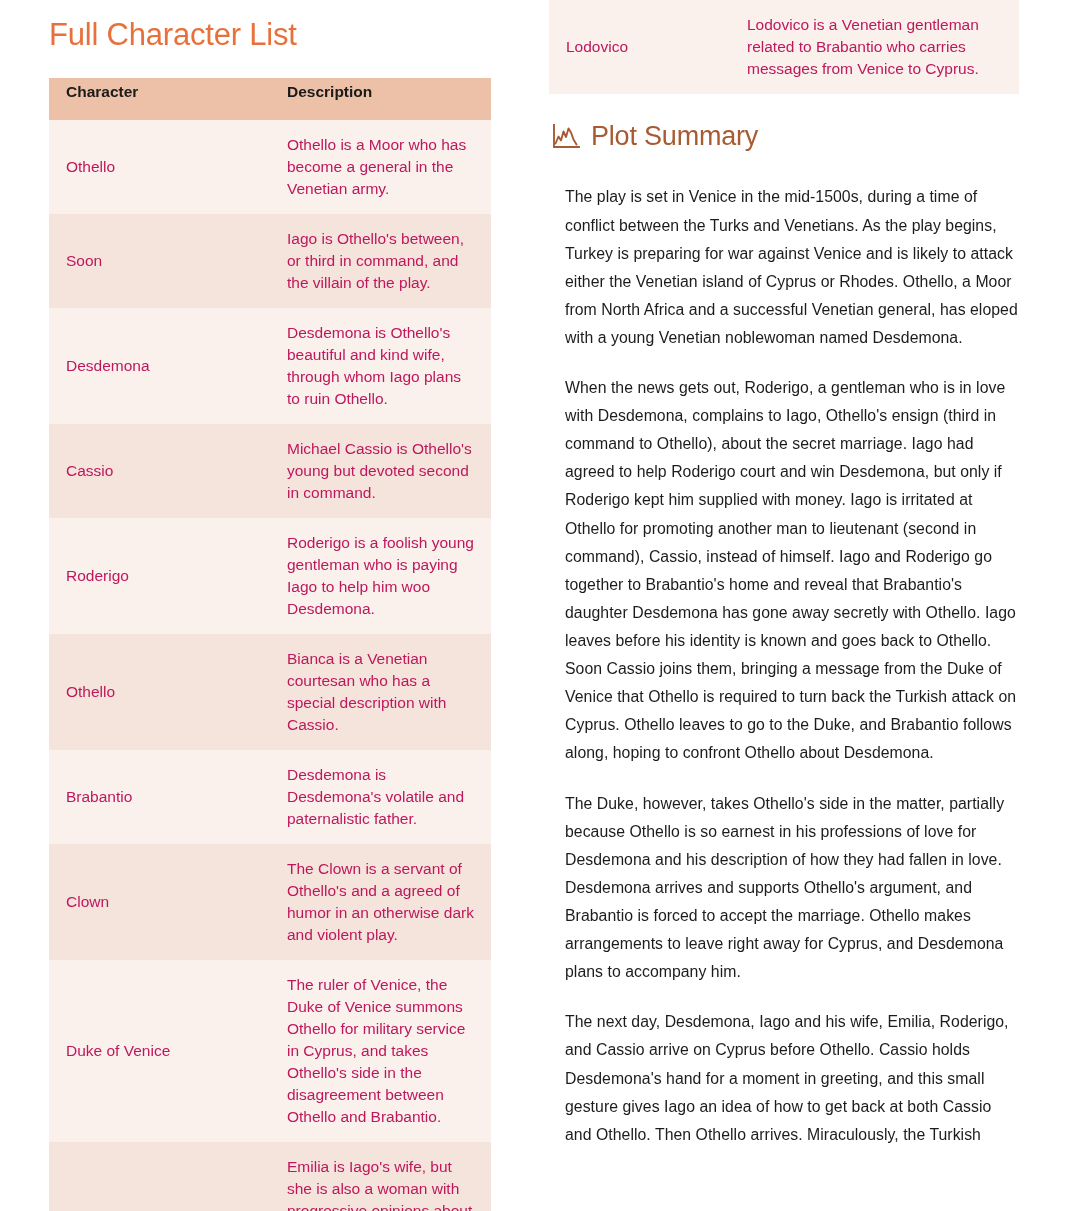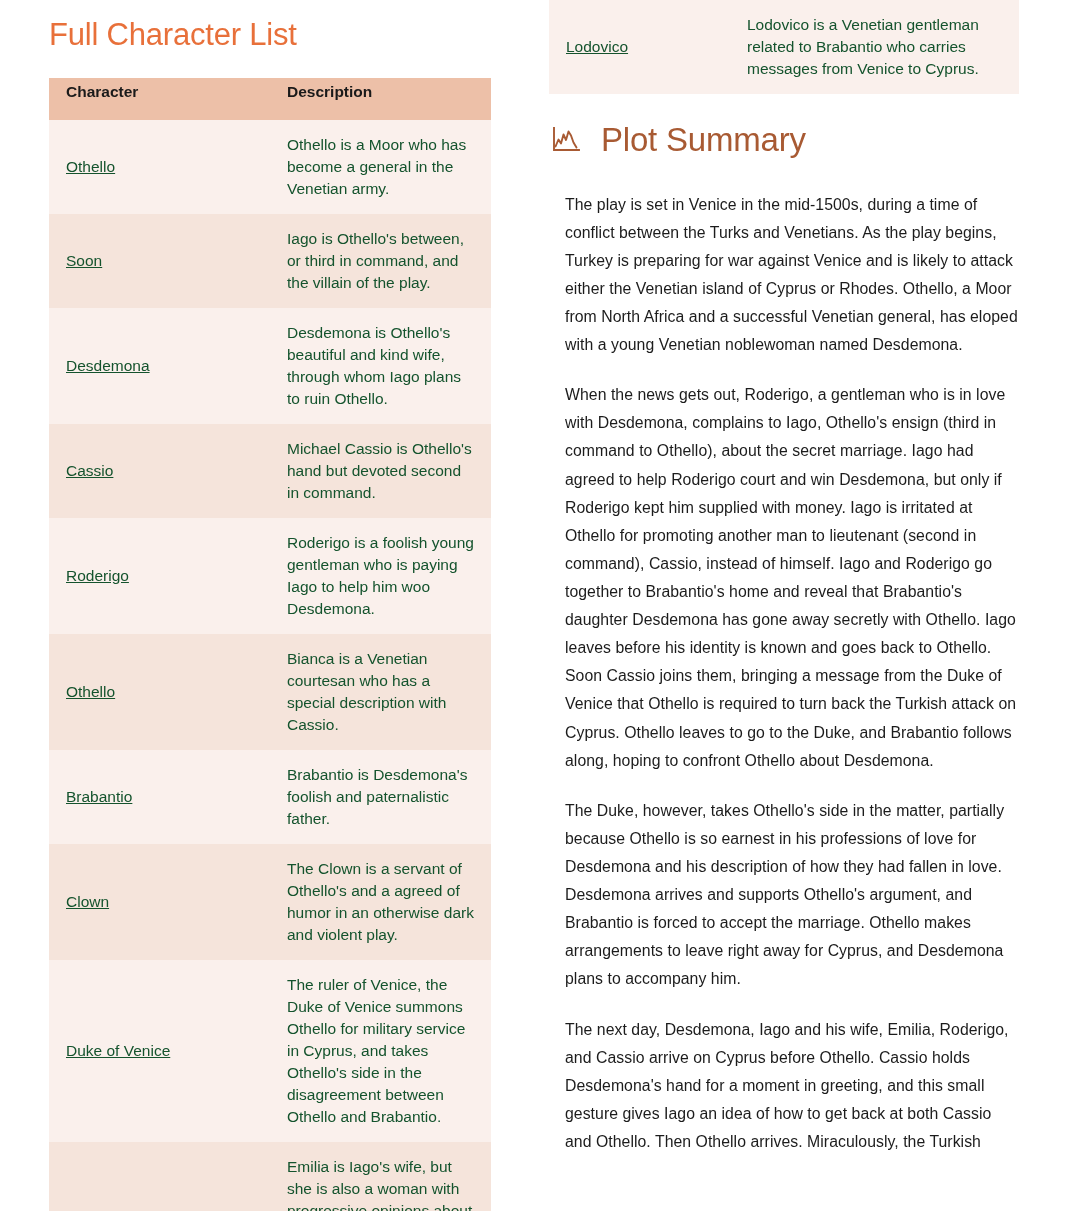--- a/index.html
+++ b/index.html
@@ -38,30 +38,30 @@
   h1.page-title {
     font-size: 31px;
     font-weight: 400;
     color: #e8703a;
     margin: 0;
     padding: 16px 0 0 49px;
     letter-spacing: -0.2px;
     line-height: 1.25;
   }
   .section-heading {
-    font-size: 33px;
+    font-size: 27px;
     font-weight: 400;
     color: #a85a33;
     margin: 0;
     padding: 0 0 0 9px;
     letter-spacing: -0.2px;
     line-height: 1.2;
     display: flex;
     align-items: center;
-    gap: 18px;
+    gap: 8px;
   }
   .heading-icon {
     display: inline-flex;
     width: 34px;
     height: 30px;
     flex: 0 0 34px;
     align-items: center;
     justify-content: center;
   }
   .heading-icon svg { display: block; }
@@ -80,24 +80,24 @@
     font-size: 15.5px;
     color: #1a1a1a;
     padding: 4px 14px 17px 17px;
     vertical-align: middle;
     line-height: 1.35;
   }
   table.char-table td {
     padding: 14px 14px 14px 17px;
     vertical-align: middle;
     line-height: 1.42;
-    color: #14532d;
+    color: #be185d;
     font-size: 15.5px;
   }
-  table.char-table td.name-cell { width: 150px; text-decoration: underline; }
+  table.char-table td.name-cell { width: 150px; }
   table.char-table tr.row-odd  td { background: #faf0ec; }
   table.char-table tr.row-even td { background: #f5e4db; }
 
   .table-wrap-left {
     padding: 0 0 0 49px;
     width: 491px;
     box-sizing: border-box;
     margin-top: 23px;
   }
   .table-wrap-left table { width: 442px; }
@@ -152,33 +152,33 @@
             <tr class="row-even">
               <td class="name-cell">Soon</td>
               <td class="desc-cell">Iago is Othello's between, or third in command, and the villain of the play.</td>
             </tr>
             <tr class="row-odd">
               <td class="name-cell">Desdemona</td>
               <td class="desc-cell">Desdemona is Othello's beautiful and kind wife, through whom Iago plans to ruin Othello.</td>
             </tr>
             <tr class="row-even">
               <td class="name-cell">Cassio</td>
-              <td class="desc-cell">Michael Cassio is Othello's hand but devoted second in command.</td>
+              <td class="desc-cell">Michael Cassio is Othello's young but devoted second in command.</td>
             </tr>
             <tr class="row-odd">
               <td class="name-cell">Roderigo</td>
               <td class="desc-cell">Roderigo is a foolish young gentleman who is paying Iago to help him woo Desdemona.</td>
             </tr>
             <tr class="row-even">
               <td class="name-cell">Othello</td>
               <td class="desc-cell">Bianca is a Venetian courtesan who has a special description with Cassio.</td>
             </tr>
             <tr class="row-odd">
               <td class="name-cell">Brabantio</td>
-              <td class="desc-cell">Brabantio is Desdemona's foolish and paternalistic father.</td>
+              <td class="desc-cell">Desdemona is Desdemona's volatile and paternalistic father.</td>
             </tr>
             <tr class="row-even">
               <td class="name-cell">Clown</td>
               <td class="desc-cell">The Clown is a servant of Othello's and a agreed of humor in an otherwise dark and violent play.</td>
             </tr>
             <tr class="row-odd">
               <td class="name-cell">Duke of Venice</td>
               <td class="desc-cell">The ruler of Venice, the Duke of Venice summons Othello for military service in Cyprus, and takes Othello's side in the disagreement between Othello and Brabantio.</td>
             </tr>
             <tr class="row-even">

